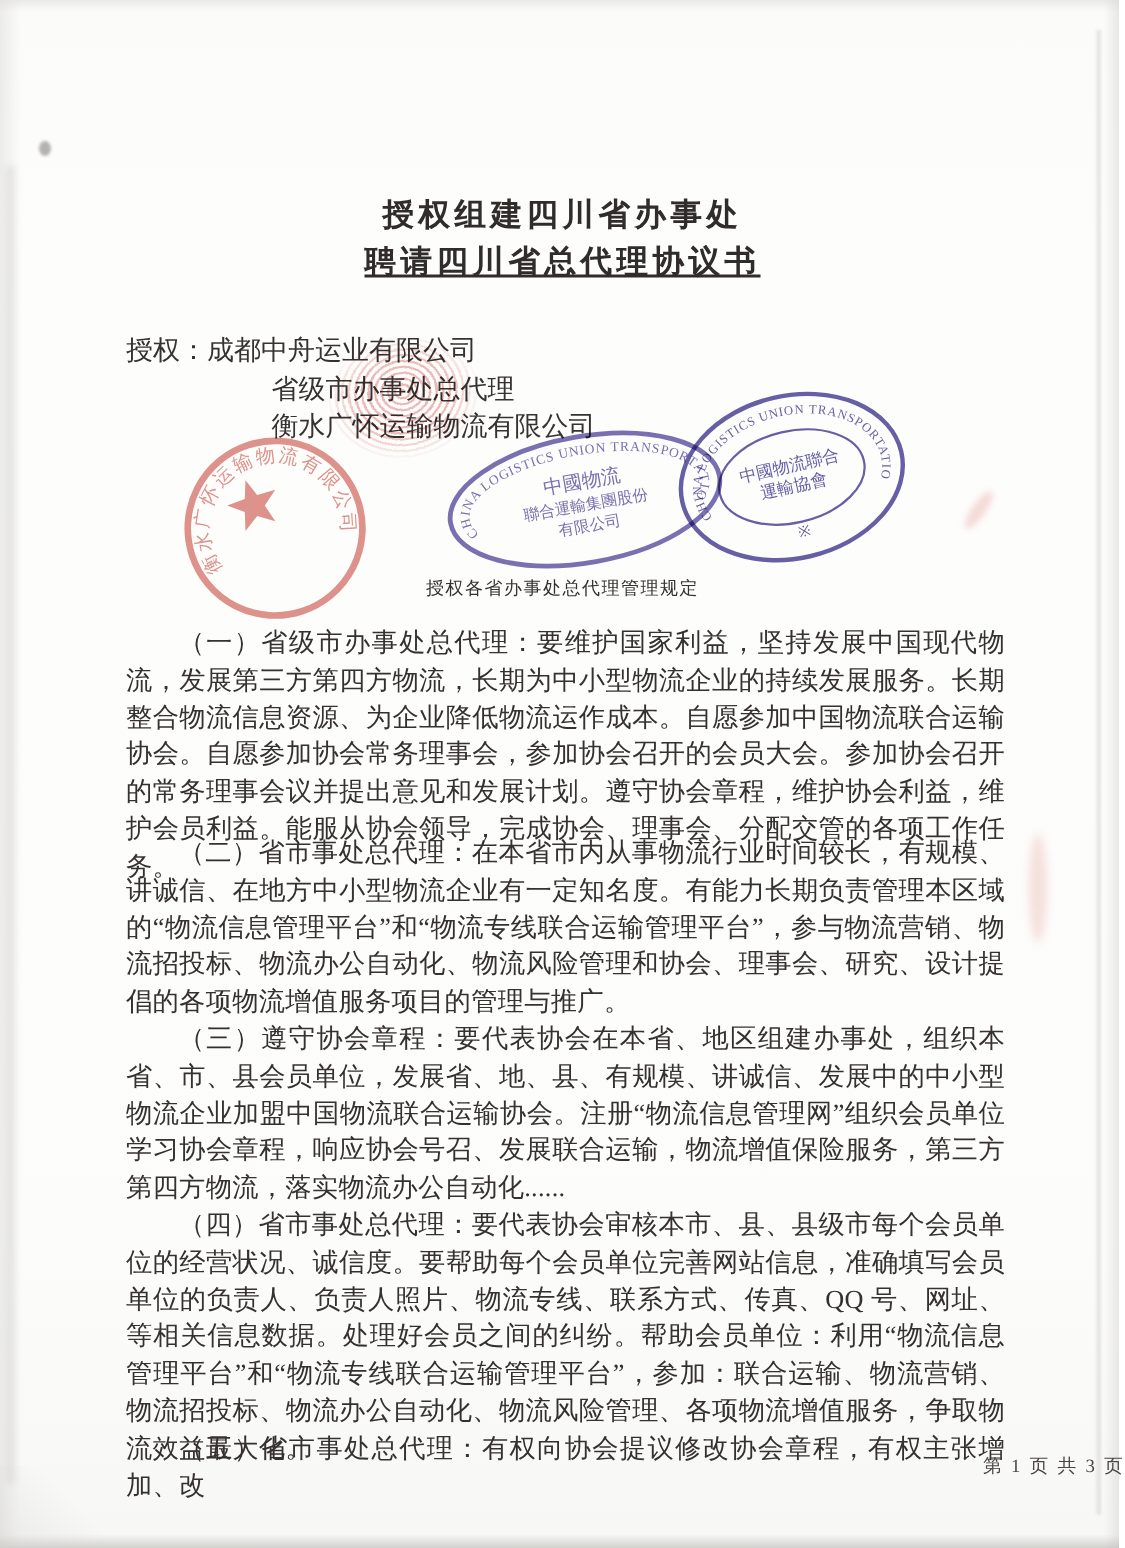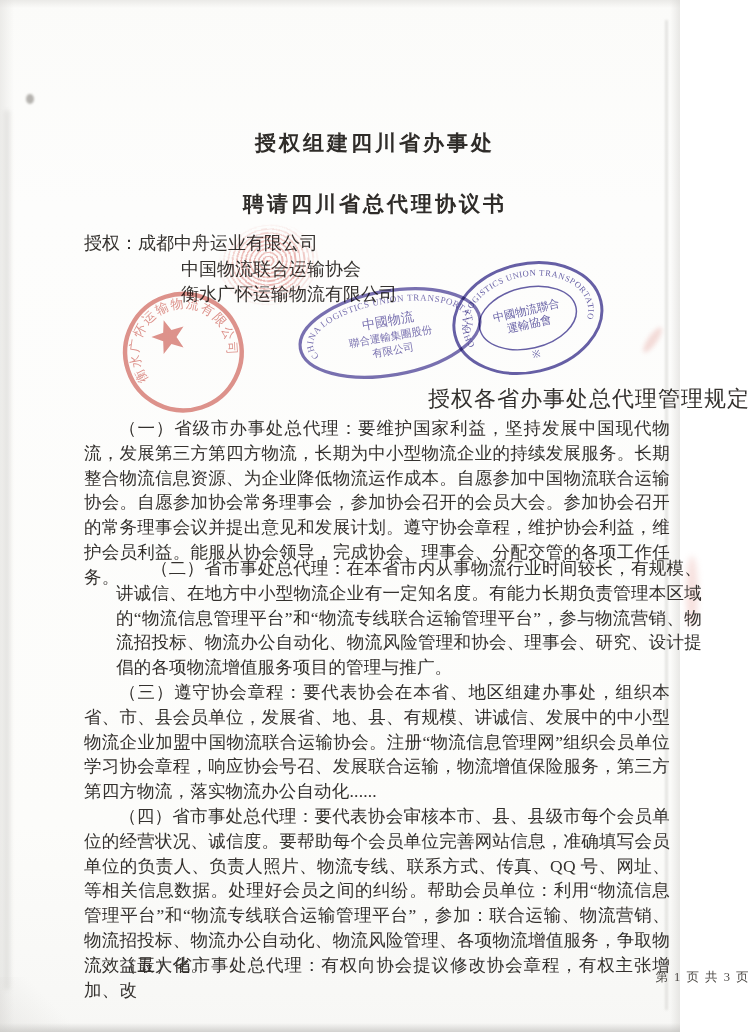--- a/index.html
+++ b/index.html
@@ -2,52 +2,52 @@
 <html><head>
 <meta charset="utf-8">
 <style>
   html,body{margin:0;padding:0;}
   body{
     width:750px;height:1032px;overflow:hidden;
     background:#ffffff;
     font-family:"Liberation Serif","DejaVu Serif",serif;
   }
   .page{
-    position:relative;width:680px;height:1032px;
+    position:relative;width:746px;height:1032px;
     background:linear-gradient(180deg,#fbfbf9 0%,#fdfdfc 20%,#fcfcfa 80%,#f7f7f5 100%);
     color:#35322f;
   }
   
   .edge{position:absolute;pointer-events:none;}
   .edge-top{top:0;left:0;right:0;height:8px;background:linear-gradient(#dddcd9,rgba(255,255,255,0));opacity:.55;}
   .edge-left{top:0;left:0;bottom:0;width:14px;background:linear-gradient(90deg,#dcdbd8,rgba(255,255,255,0));opacity:.5;}
   .edge-right{top:0;right:0;bottom:0;width:10px;background:linear-gradient(270deg,#d8d7d4,rgba(255,255,255,0));opacity:.55;}
   .edge-bottom{left:0;right:0;bottom:0;height:9px;background:linear-gradient(rgba(255,255,255,0),#b9b8b5);opacity:.6;}
   .left-streak{top:110px;left:4px;width:6px;height:880px;background:#c9c8c4;opacity:.35;filter:blur(2px);border-radius:4px;}
   .right-line{top:20px;right:12px;width:3px;height:990px;background:#cfcecb;opacity:.5;filter:blur(1px);}
   .speck{top:94px;left:26px;width:8px;height:10px;background:#97948f;border-radius:50%;opacity:.7;filter:blur(1px);}
   .pink-smudge-1{top:556px;left:686px;width:12px;height:72px;background:#e08a80;border-radius:50%;opacity:.25;filter:blur(3px);}
   .pink-smudge-2{top:325px;left:648px;width:9px;height:30px;background:#dd8c84;border-radius:50%;opacity:.3;filter:blur(2px);transform:rotate(35deg);}
   .corner-fold{left:0;bottom:0;width:70px;height:55px;background:linear-gradient(45deg,#d6d5d2,rgba(255,255,255,0) 65%);opacity:.4;}
 
   
   .doc-title{position:absolute;left:0;width:750px;text-align:center;font-weight:bold;
     font-size:21px;letter-spacing:3px;color:#2f2c29;}
   .title-1{top:129px;}
-  .title-2{top:190px;}
-  .parties{position:absolute;left:84px;top:231px;width:600px;font-size:18px;}
+  .title-2{top:160px;text-decoration:underline;}
+  .parties{position:absolute;left:84px;top:221px;width:600px;font-size:18px;}
   .party-line{height:25.6px;line-height:25.6px;white-space:nowrap;}
   .party-line.cont{padding-left:97px;}
-  .reg-heading{position:absolute;left:0;top:384px;width:750px;text-align:right;
-    font-size:22px;letter-spacing:1px;color:#34312e;}
+  .reg-heading{position:absolute;left:0;top:384px;width:750px;text-align:center;
+    font-size:12px;letter-spacing:1px;color:#34312e;}
   .body-para{position:absolute;left:84px;width:586px;margin:0;
     font-size:17.5px;line-height:24.8px;text-align:justify;letter-spacing:.2px;
     text-indent:2em;color:#34312e;}
   .para-1{top:416px;}
-  .para-2{top:556px;margin-left:32px;}
+  .para-2{top:556px;}
   .para-3{top:680px;}
   .para-4{top:804px;}
   .para-5{top:953px;}
   .page-footer{position:absolute;left:0;top:969px;width:750px;text-align:right;
     font-size:12.5px;letter-spacing:1.5px;color:#4a4743;}
 
   
   .stamp{position:absolute;mix-blend-mode:multiply;pointer-events:none;}
   .red-seal{left:110px;top:280px;width:148px;height:148px;color:#c94a40;opacity:.6;transform:rotate(-18deg);}
   .group-seal{left:290px;top:268px;width:200px;height:130px;color:#4c4198;opacity:.75;transform:rotate(-10deg);}
@@ -77,21 +77,21 @@
   <div class="edge speck"></div>
   <div class="edge pink-smudge-1"></div>
   <div class="edge pink-smudge-2"></div>
   <div class="edge corner-fold"></div>
 
   <div class="doc-title title-1">授权组建四川省办事处</div>
   <div class="doc-title title-2">聘请四川省总代理协议书</div>
 
   <div class="parties">
     <div class="party-line">授权：成都中舟运业有限公司</div>
-    <div class="party-line cont">中国物流联合运输协会</div>
+    <div class="party-line cont">省级市办事处总代理</div>
     <div class="party-line cont">衡水广怀运输物流有限公司</div>
   </div>
 
   <div class="reg-heading">授权各省办事处总代理管理规定</div>
   <p class="body-para para-1">（一）省级市办事处总代理：要维护国家利益，坚持发展中国现代物流，发展第三方第四方物流，长期为中小型物流企业的持续发展服务。长期整合物流信息资源、为企业降低物流运作成本。自愿参加中国物流联合运输协会。自愿参加协会常务理事会，参加协会召开的会员大会。参加协会召开的常务理事会议并提出意见和发展计划。遵守协会章程，维护协会利益，维护会员利益。能服从协会领导，完成协会、理事会、分配交管的各项工作任务。</p>
   <p class="body-para para-2">（二）省市事处总代理：在本省市内从事物流行业时间较长，有规模、讲诚信、在地方中小型物流企业有一定知名度。有能力长期负责管理本区域的“物流信息管理平台”和“物流专线联合运输管理平台”，参与物流营销、物流招投标、物流办公自动化、物流风险管理和协会、理事会、研究、设计提倡的各项物流增值服务项目的管理与推广。</p>
   <p class="body-para para-3">（三）遵守协会章程：要代表协会在本省、地区组建办事处，组织本省、市、县会员单位，发展省、地、县、有规模、讲诚信、发展中的中小型物流企业加盟中国物流联合运输协会。注册“物流信息管理网”组织会员单位学习协会章程，响应协会号召、发展联合运输，物流增值保险服务，第三方第四方物流，落实物流办公自动化......</p>
   <p class="body-para para-5">（五）省市事处总代理：有权向协会提议修改协会章程，有权主张增加、改</p>
   <p class="body-para para-4">（四）省市事处总代理：要代表协会审核本市、县、县级市每个会员单位的经营状况、诚信度。要帮助每个会员单位完善网站信息，准确填写会员单位的负责人、负责人照片、物流专线、联系方式、传真、QQ 号、网址、等相关信息数据。处理好会员之间的纠纷。帮助会员单位：利用“物流信息管理平台”和“物流专线联合运输管理平台”，参加：联合运输、物流营销、物流招投标、物流办公自动化、物流风险管理、各项物流增值服务，争取物流效益最大化。</p>
 

